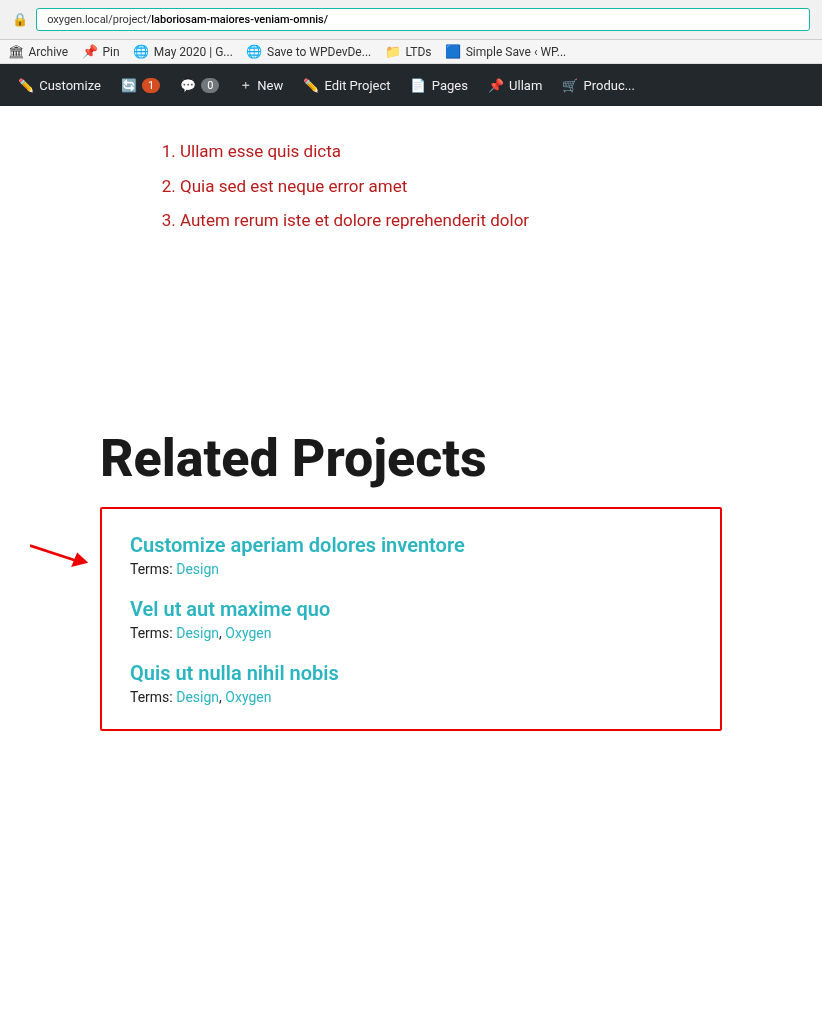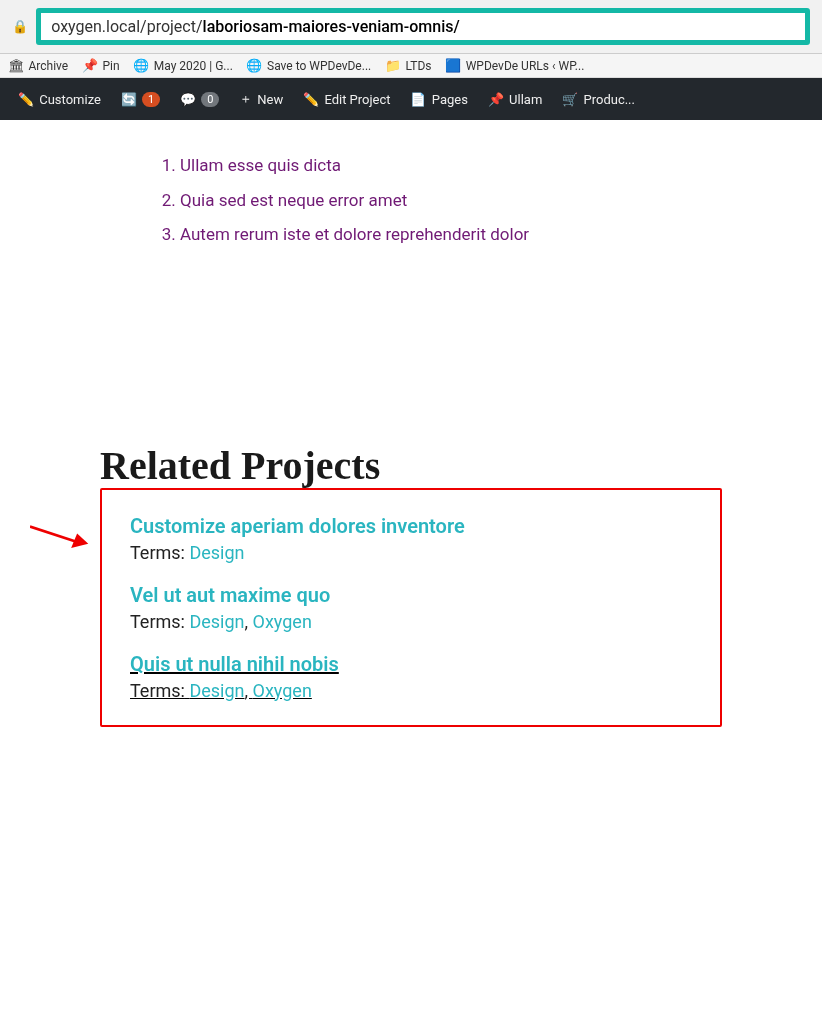--- a/index.html
+++ b/index.html
@@ -13,24 +13,24 @@
       display: flex;
       align-items: center;
       gap: 8px;
     }
     .lock-icon {
       color: #666;
       font-size: 13px;
     }
     .url-bar {
       background: #fff;
-      border: 5px solid #14b8a6;
+      border: 1px solid #14b8a6;
       border-radius: 3px;
       padding: 4px 10px;
-      font-size: 16px;
+      font-size: 11px;
       color: #333;
       flex: 1;
     }
     .url-highlight {
       color: #000;
       font-weight: 500;
     }
 
     
     .bookmarks-bar {
@@ -91,39 +91,39 @@
     }
 
     
     .page-content {
       padding: 30px 160px 30px 160px;
       max-width: 822px;
     }
 
     .ordered-list {
       font-size: 17px;
-      color: #701a75;
+      color: #b91c1c;
       line-height: 1.8;
       padding-left: 20px;
     }
     .ordered-list li {
       margin-bottom: 4px;
     }
 
     
     .related-projects-section {
       padding: 40px 100px 30px 100px;
       position: relative;
     }
     .related-projects-title {
-      font-size: 40px;
+      font-size: 52px;
       font-weight: 800;
       color: #1a1a1a;
+      margin-bottom: 20px;
       line-height: 1.1;
-      font-family: Liberation Serif, serif;
     }
 
     
     .arrow-container {
       position: relative;
       display: flex;
       align-items: flex-start;
     }
     .red-arrow {
       position: absolute;
@@ -138,33 +138,32 @@
       border: 2px solid #e00;
       padding: 24px 28px;
       border-radius: 2px;
       flex: 1;
     }
     .project-item {
       margin-bottom: 20px;
     }
     .project-item:last-child {
       margin-bottom: 0;
-      text-decoration: underline;
     }
     .project-link {
       color: #2ab5c0;
       font-size: 20px;
       font-weight: 600;
       text-decoration: none;
       display: block;
       margin-bottom: 4px;
       cursor: pointer;
     }
     .project-terms {
-      font-size: 18px;
+      font-size: 14px;
       color: #222;
       font-weight: 400;
     }
     .term-link {
       color: #2ab5c0;
       text-decoration: none;
       cursor: pointer;
     }
 
     
@@ -196,21 +195,21 @@
   <div class="bookmark-item">
     <span class="bookmark-icon">🌐</span>
     <span>Save to WPDevDe...</span>
   </div>
   <div class="bookmark-item">
     <span class="bookmark-icon">📁</span>
     <span>LTDs</span>
   </div>
   <div class="bookmark-item">
     <span class="bookmark-icon">🟦</span>
-    <span>WPDevDe URLs ‹ WP...</span>
+    <span>Simple Save ‹ WP...</span>
   </div>
 </div>
 
 <div class="wp-admin-bar">
   <div class="wp-admin-item">
     <span>✏️</span>
     <span>Customize</span>
   </div>
   <div class="wp-admin-item">
     <span>🔄</span>

